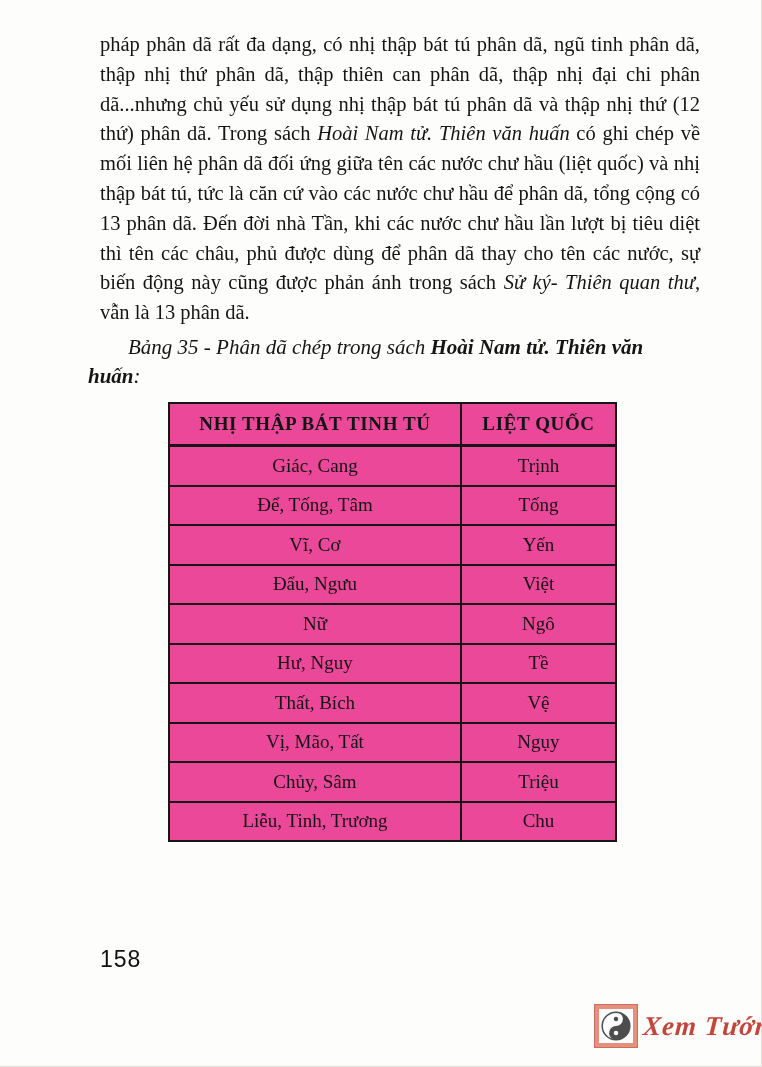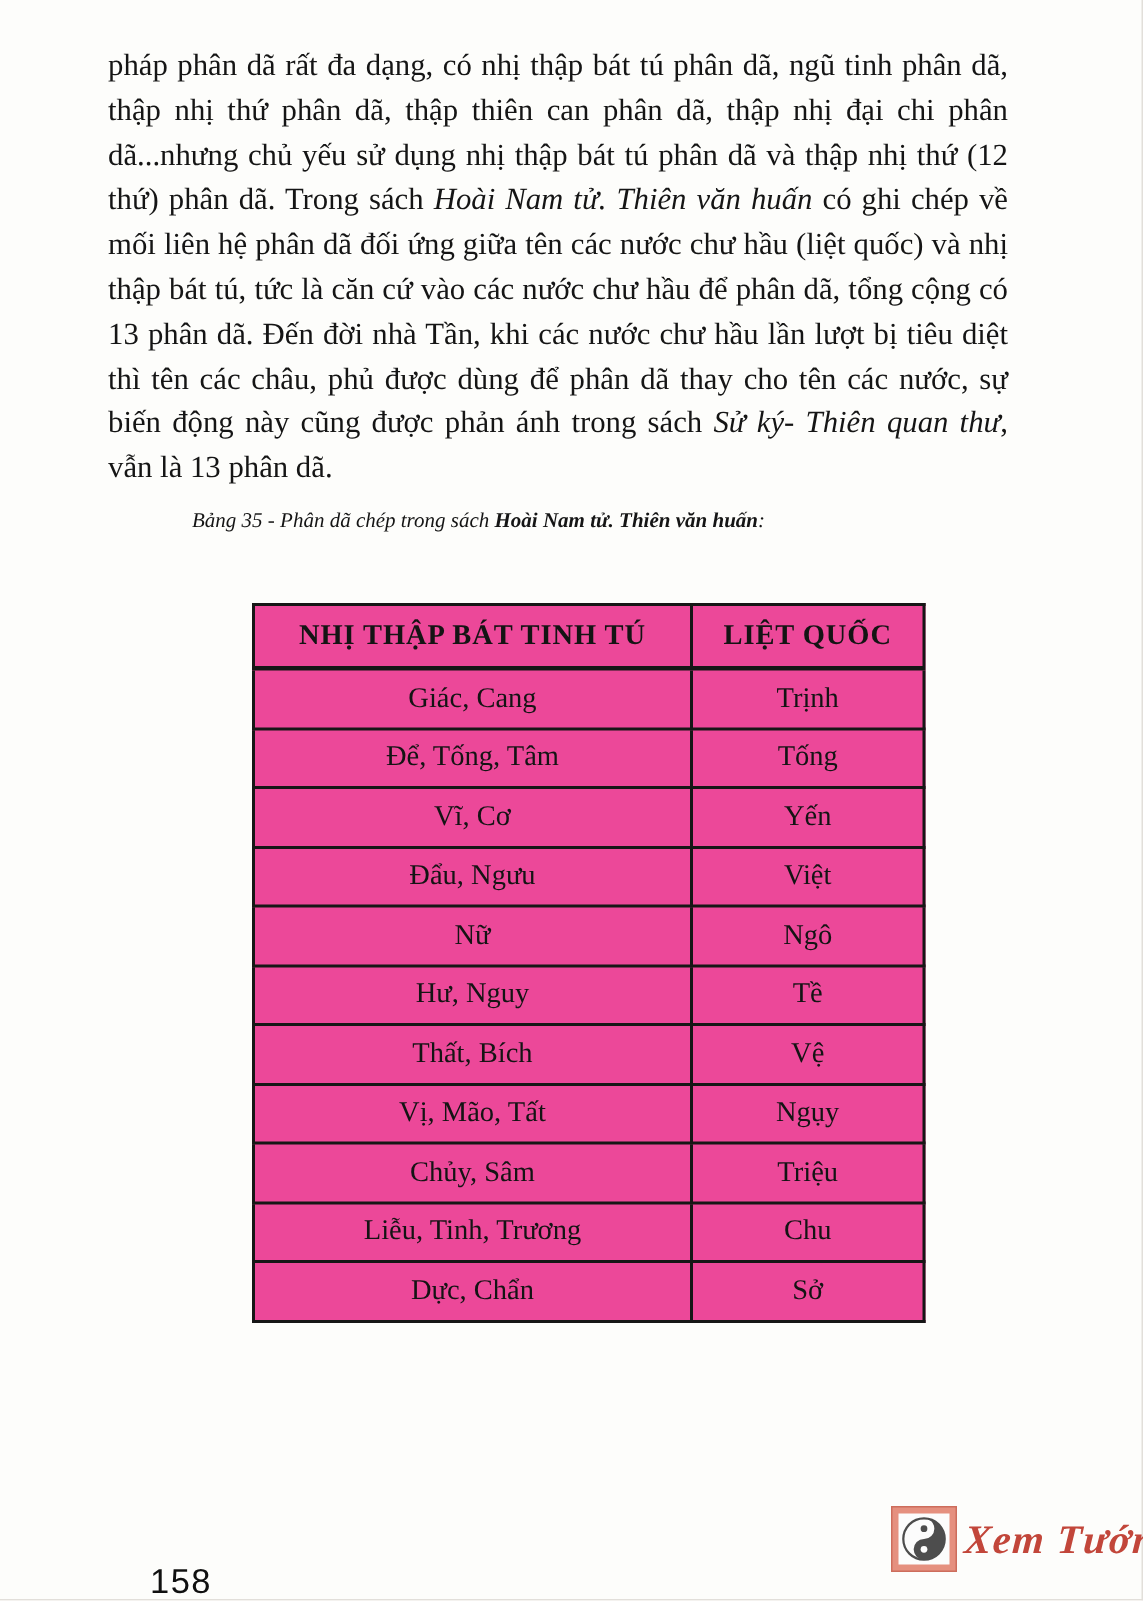--- a/index.html
+++ b/index.html
@@ -12,32 +12,32 @@
   }
   .page{
     position:absolute;inset:0;
     background:#fdfdfb;
     border-right:1px solid #e2dfda;
     border-bottom:1px solid #e2dfda;
     color:#141414;
   }
   .body-text{
     position:absolute;
-    left:72px;top:30px;width:600px;
+    left:100px;top:30px;width:600px;
     margin:0;
     font-size:20.5px;
     line-height:29.8px;
     text-align:justify;
     color:#151515;
   }
   .caption{
     position:absolute;
     left:88px;top:333px;width:600px;
     margin:0;
-    font-size:14px;
+    font-size:21px;
     line-height:29px;
     text-indent:40px;
     color:#151515;
   }
   .run-normal{font-style:normal;}
   .run-italic{font-style:italic;}
   .run-bold-italic{font-style:italic;font-weight:700;}
   table.phanda{
     position:absolute;
     left:168px;top:402px;
@@ -59,21 +59,21 @@
     font-weight:700;
     letter-spacing:0.6px;
     font-size:19px;
     border-bottom:3px solid #161616;
   }
   table.phanda td{height:37.5px;margin-left:35px;}
   table.phanda .col-0{width:66%;}
   table.phanda .col-1{width:34%;}
   .page-number{
     position:absolute;
-    left:100px;top:1041px;
+    left:100px;top:946px;
     font-family:"Liberation Sans","DejaVu Sans",sans-serif;
     font-size:23px;
     letter-spacing:1px;
     color:#101010;
   }
   .watermark{
     position:absolute;
     left:594px;top:1004px;
     display:flex;
     align-items:center;
@@ -150,24 +150,20 @@
           <td class="col-1">Ngụy</td>
         </tr>
         <tr>
           <td class="col-0">Chủy, Sâm</td>
           <td class="col-1">Triệu</td>
         </tr>
         <tr>
           <td class="col-0">Liễu, Tinh, Trương</td>
           <td class="col-1">Chu</td>
         </tr>
-        <tr>
-          <td class="col-0">Dực, Chẩn</td>
-          <td class="col-1">Sở</td>
-        </tr>
       </tbody>
   </table>
 
   <span class="page-number">158</span>
 
   <div class="watermark">
     <span class="wm-logo" style="background: rgb(229, 144, 127);">
       <span class="wm-logo-inner">
         <svg viewBox="0 0 100 100" width="30" height="30" aria-hidden="true">
           <circle cx="50" cy="50" r="46" fill="#fcfcfc" stroke="#4d4d4d" stroke-width="5"></circle>

